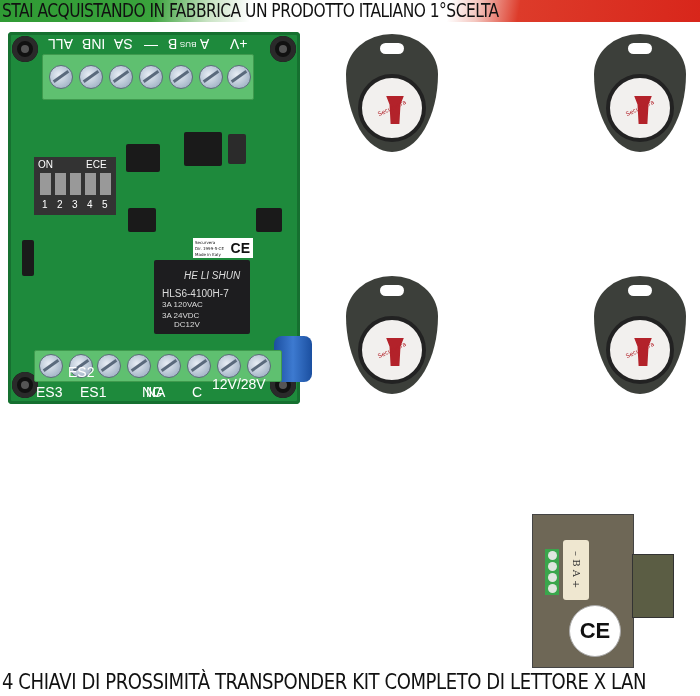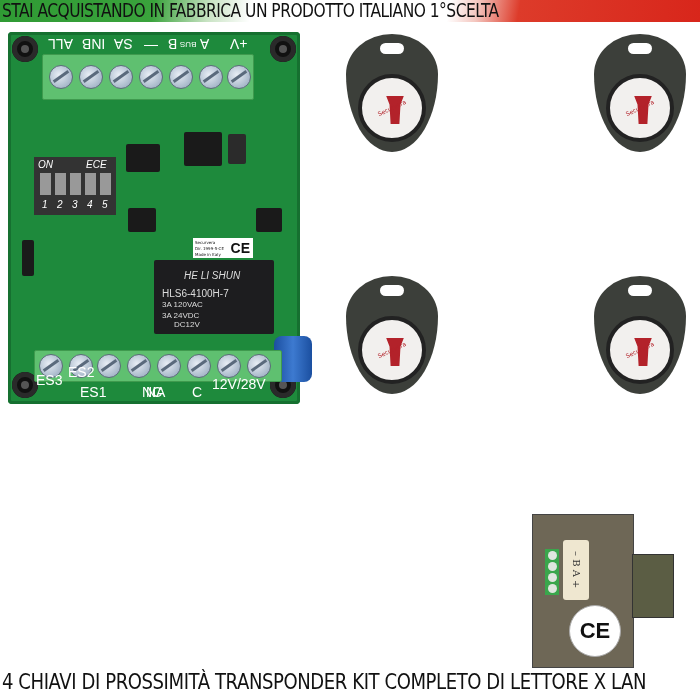--- a/index.html
+++ b/index.html
@@ -16,22 +16,22 @@
     border-radius:4px; box-shadow: inset 0 0 0 3px #167030; }
   .hole { position:absolute; width:26px; height:26px; border-radius:50%; background:#111; box-shadow: inset 0 0 0 5px #2a2a2a; }
   .hole::after { content:""; position:absolute; left:9px; top:9px; width:8px; height:8px; border-radius:50%; background:#555; }
   .terminal { position:absolute; background:#5fc070; border:1px solid #3f9a4e; border-radius:2px; }
   .screw { position:absolute; width:22px; height:22px; border-radius:50%; background:radial-gradient(circle at 40% 40%, #e8eef5, #8ea2b8); border:1px solid #5c6b7a; }
   .screw::after { content:""; position:absolute; left:2px; top:9px; width:18px; height:3px; background:#5a6a7c; transform:rotate(-35deg); }
   .pcb-label { position:absolute; color:#fff; font-size:14px; white-space:nowrap; font-family:"Liberation Sans", sans-serif; }
   .chip { position:absolute; background:#1a1a1a; border-radius:2px; }
   .dip { position:absolute; left:26px; top:125px; width:82px; height:58px; background:#333; }
   .dip-sw { position:absolute; top:16px; width:11px; height:22px; background:#999; }
-  .dip-lbl { position:absolute; color:#fff; font-size:10px; font-family:"Liberation Sans", sans-serif;font-style:italic; }
-  .relay { position:absolute; left:146px; top:228px; width:120px; height:74px; background:#1d1d1f; border-radius:2px; }
+  .dip-lbl { position:absolute; color:#fff; font-size:10px; font-family:"Liberation Sans", sans-serif; }
+  .relay { position:absolute; left:146px; top:228px; width:96px; height:74px; background:#1d1d1f; border-radius:2px; }
   .relay-txt { position:absolute; color:#ddd; font-size:8px; white-space:nowrap; font-family:"Liberation Sans", sans-serif; }
   .ce-sticker { position:absolute; left:185px; top:206px; width:60px; height:20px; background:#fff; font-size:4px; color:#111; }
   .cap { position:absolute; left:266px; top:304px; width:38px; height:46px; border-radius:8px; background:linear-gradient(90deg,#1b4fa0,#3d7ad0,#1b4fa0); }
 
   
   .fob { position:absolute; width:92px; height:118px; }
   .fob-body { position:absolute; left:0; top:0; width:92px; height:118px; background:#3c3f3a;
     border-radius:46px 46px 46px 46px / 40px 40px 78px 78px; }
   .fob-slot { position:absolute; left:34px; top:9px; width:24px; height:11px; border-radius:6px; background:#fff; }
   .fob-disc { position:absolute; left:12px; top:40px; width:68px; height:68px; border-radius:50%; background:#f2f0ee; border:4px solid #222; box-sizing:border-box; }
@@ -122,21 +122,21 @@
     <div class="screw" style="left:4px;top:3px"></div>
     <div class="screw" style="left:34px;top:3px"></div>
     <div class="screw" style="left:62px;top:3px"></div>
     <div class="screw" style="left:92px;top:3px"></div>
     <div class="screw" style="left:122px;top:3px"></div>
     <div class="screw" style="left:152px;top:3px"></div>
     <div class="screw" style="left:182px;top:3px"></div>
     <div class="screw" style="left:212px;top:3px"></div>
   </div>
 
-  <div class="pcb-label" style="left:28px;top:340px">ES3</div>
+  <div class="pcb-label" style="left:28px;top:352px">ES3</div>
   <div class="pcb-label" style="left:60px;top:332px">ES2</div>
   <div class="pcb-label" style="left:72px;top:352px">ES1</div>
   <div class="pcb-label" style="left:134px;top:352px">NC</div>
   <div class="pcb-label" style="left:138px;top:352px">NA</div>
   <div class="pcb-label" style="left:184px;top:352px">C</div>
   <div class="pcb-label" style="left:204px;top:344px">12V/28V</div>
 </div>
 
 <div class="fob" style="left:346px;top:34px">
   <div class="fob-body"></div>

